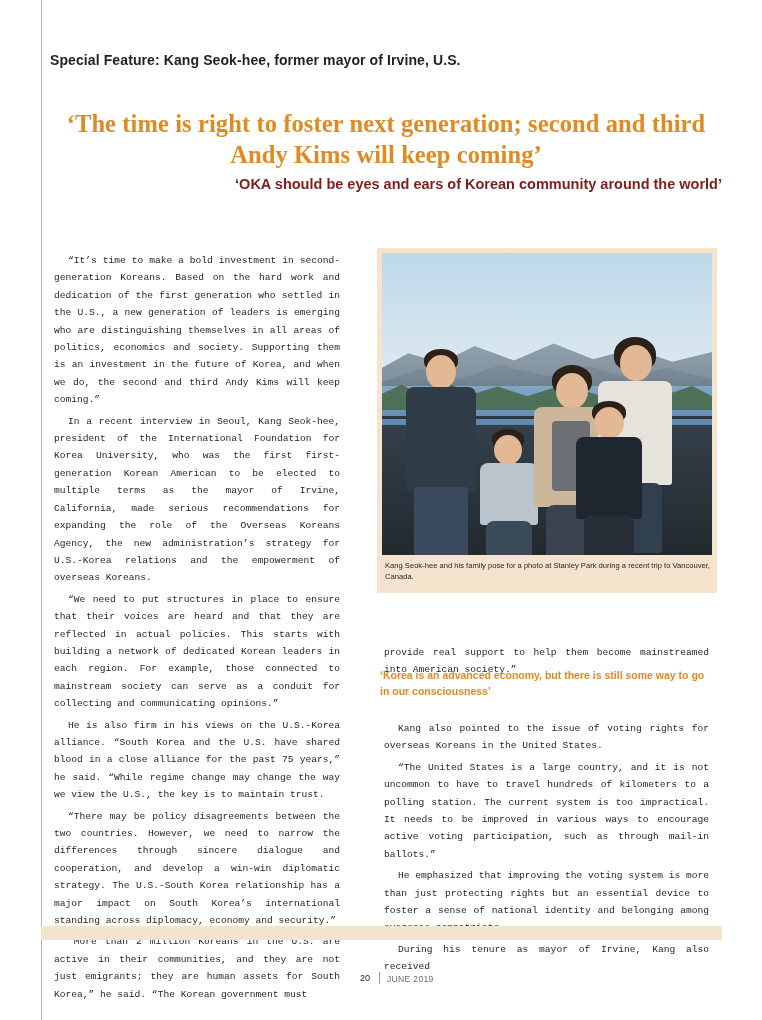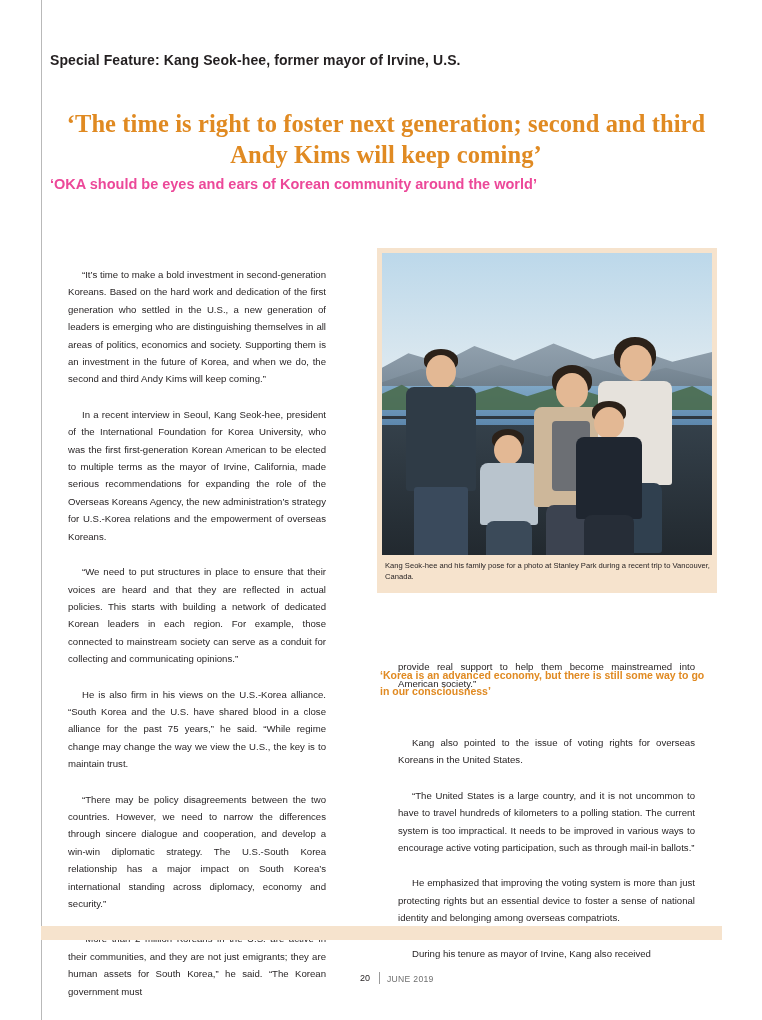--- a/index.html
+++ b/index.html
@@ -48,36 +48,37 @@
     font-size: 24.5px;
     line-height: 31px;
     color: #e08a22;
     letter-spacing: 0.1px;
   }
   .subhead {
     position: absolute;
     left: 50px;
     top: 176px;
     width: 672px;
-    text-align: left;
+    text-align: right;
     font-size: 14.5px;
     font-weight: bold;
-    color: #ec4899;
+    color: #7f1d1d;
   }
   
   .col {
     position: absolute;
     font-size: 9.6px;
     line-height: 17.4px;
     color: #231f20;
     text-align: justify;
   }
   .col p {
-    margin: 18px;
+    margin: 4px;
     text-indent: 14px;
+    font-family: Liberation Mono, monospace;
   }
   .col p.noindent { text-indent: 0; }
   .col-left {
     left: 50px;
     top: 248px;
     width: 294px;
   }
   .col-right-top {
     left: 380px;
     top: 640px;

